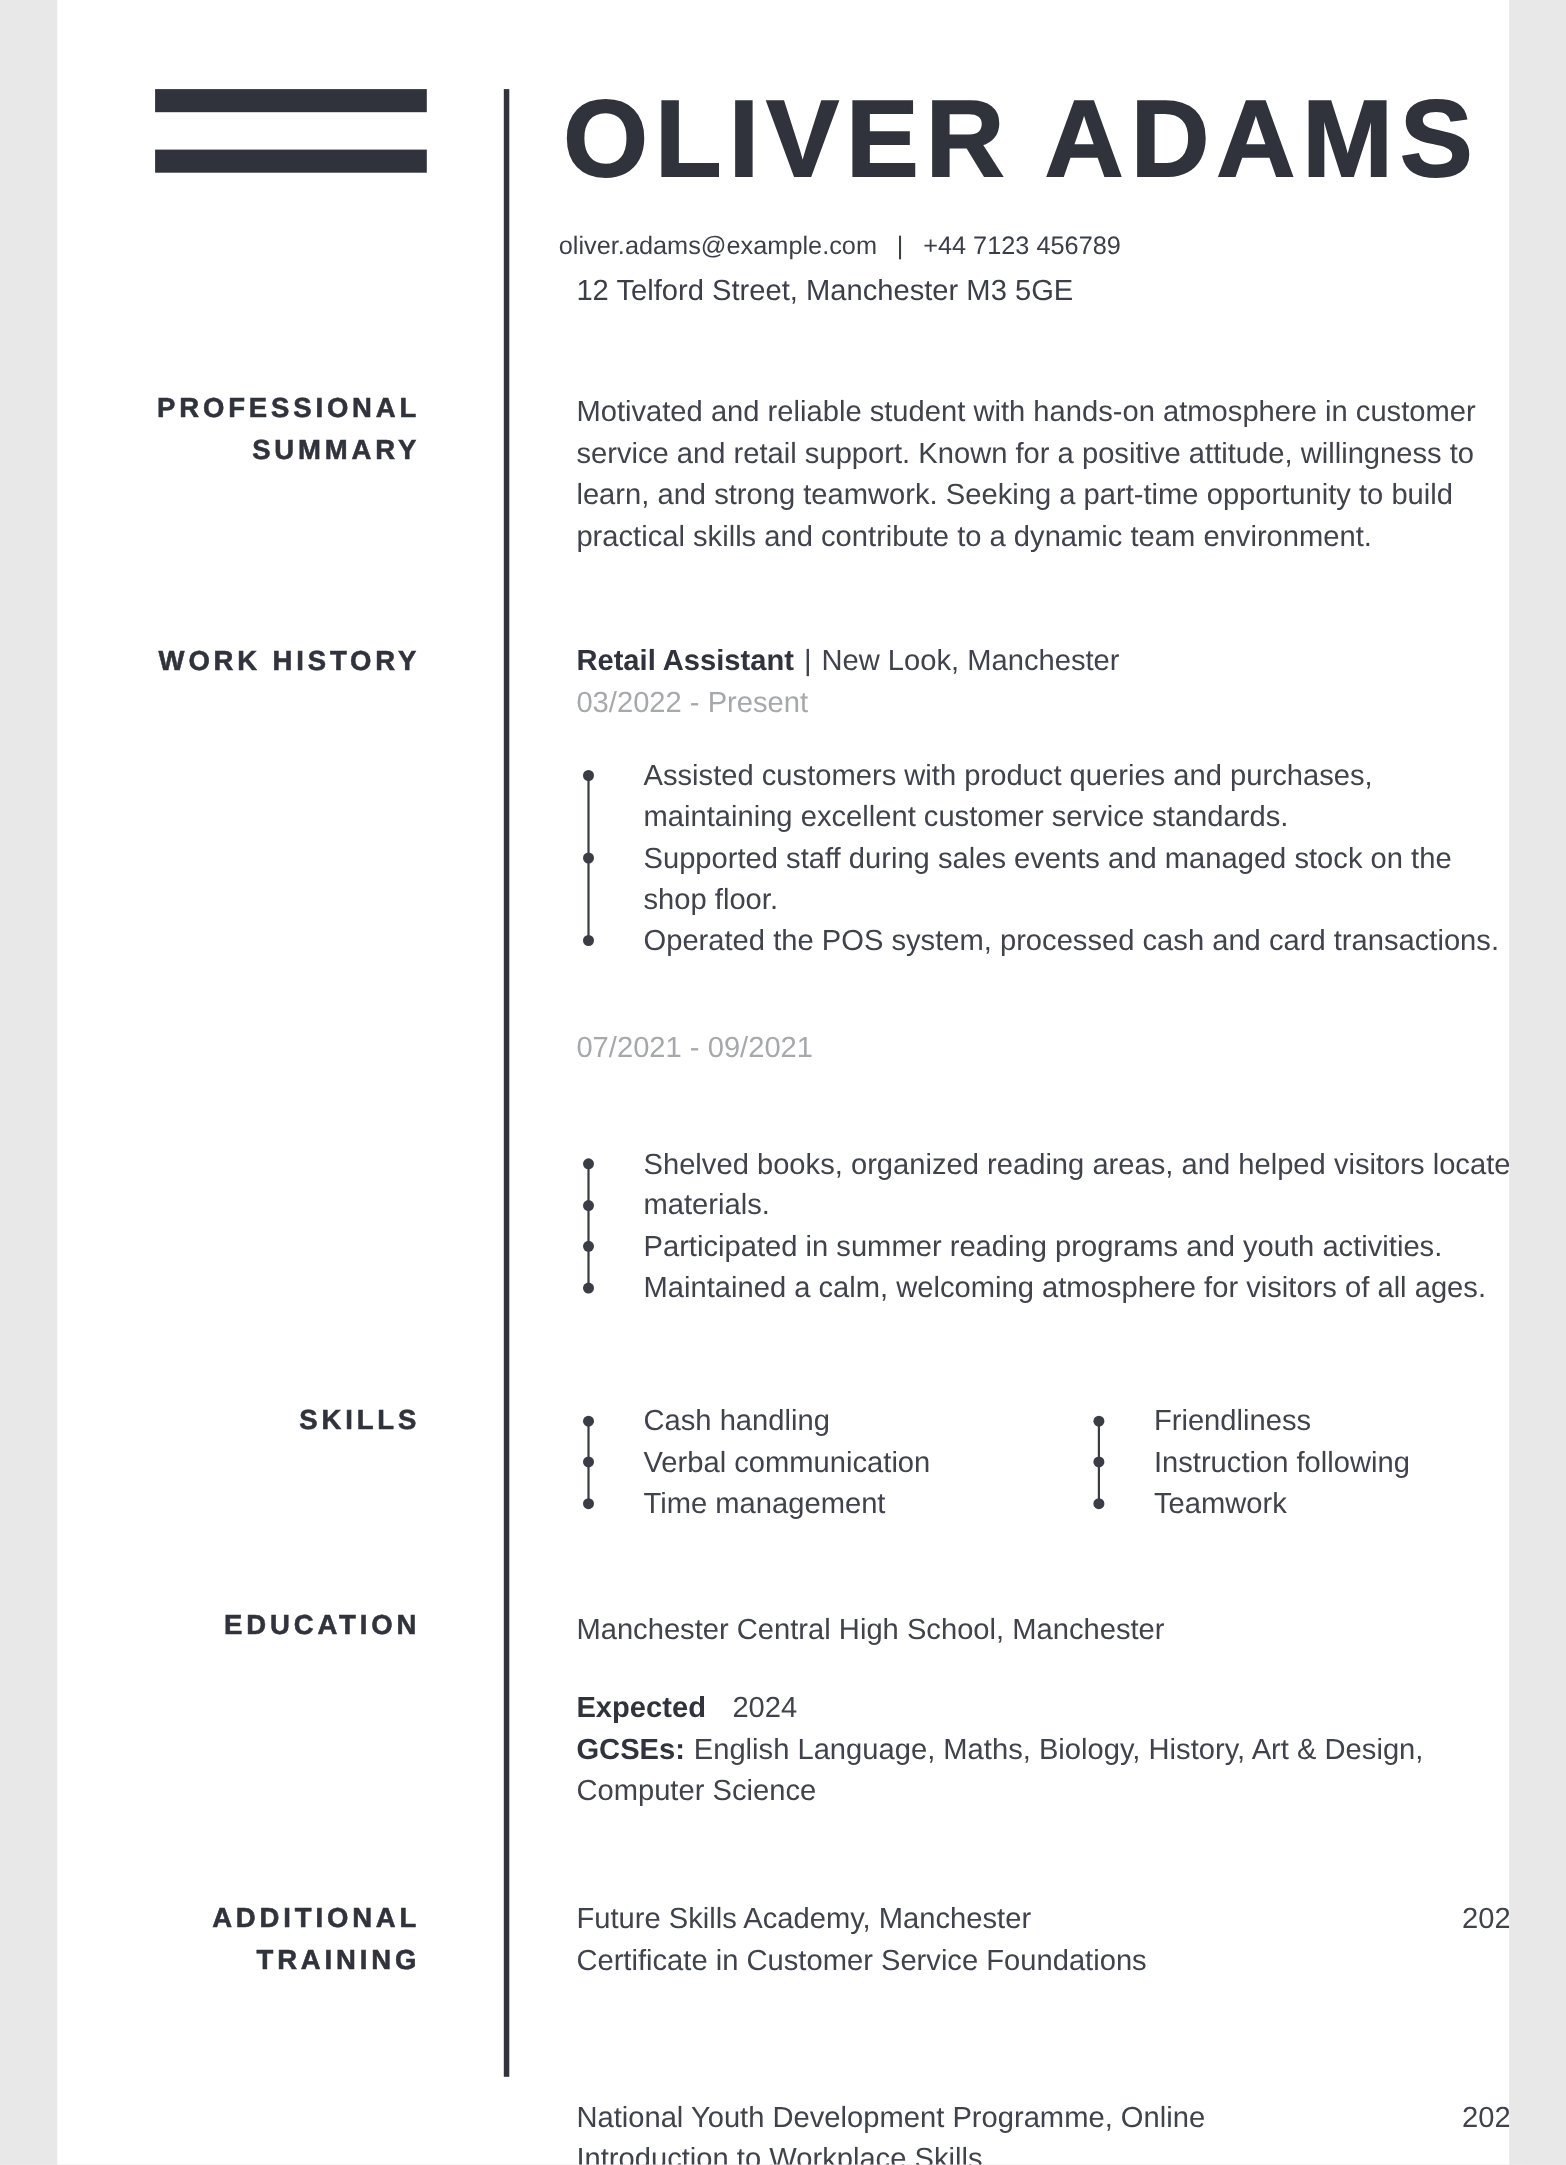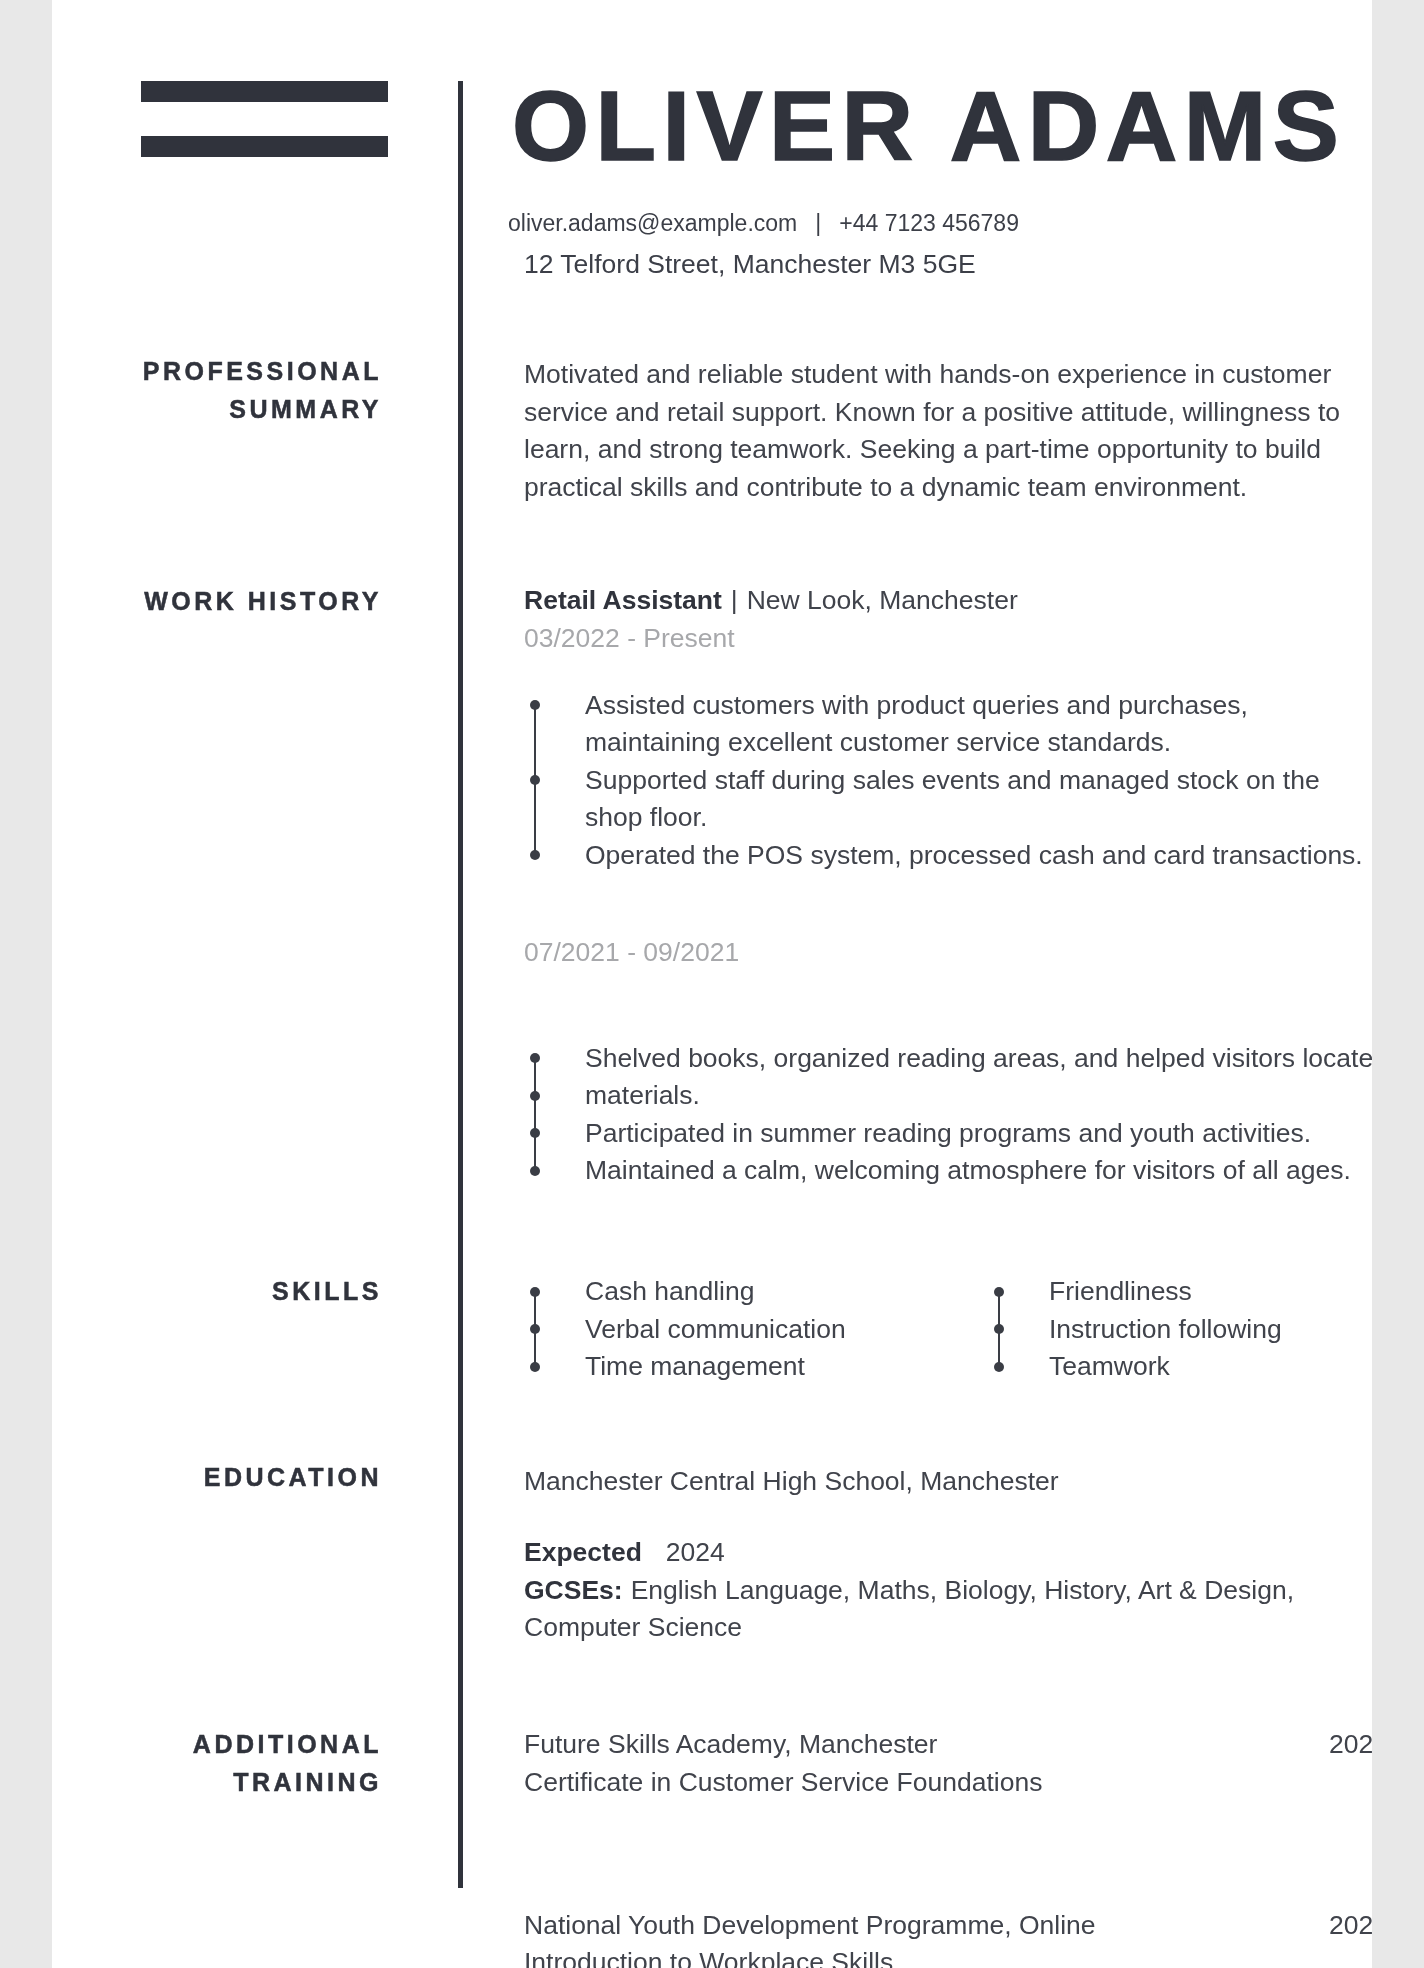--- a/index.html
+++ b/index.html
@@ -76,21 +76,21 @@
   <div class="contact">
     <span>oliver.adams@example.com</span><span class="pipe">|</span><span>+44 7123 456789</span>
   </div>
   <div class="address">12 Telford Street, Manchester M3 5GE</div>
 
   <div class="sec-label" style="top:353px;">
     <div>PROFESSIONAL</div>
     <div>SUMMARY</div>
   </div>
   <div class="content" style="top:356px;">
-    <div class="line">Motivated and reliable student with hands-on experience in customer</div>
+    <div class="line">Motivated and reliable student with hands-on atmosphere in customer</div>
     <div class="line">service and retail support. Known for a positive attitude, willingness to</div>
     <div class="line">learn, and strong teamwork. Seeking a part-time opportunity to build</div>
     <div class="line">practical skills and contribute to a dynamic team environment.</div>
   </div>
 
   <div class="sec-label" style="top:583px;">
     <div>WORK HISTORY</div>
   </div>
 
   <div class="content" style="top:582px;">

